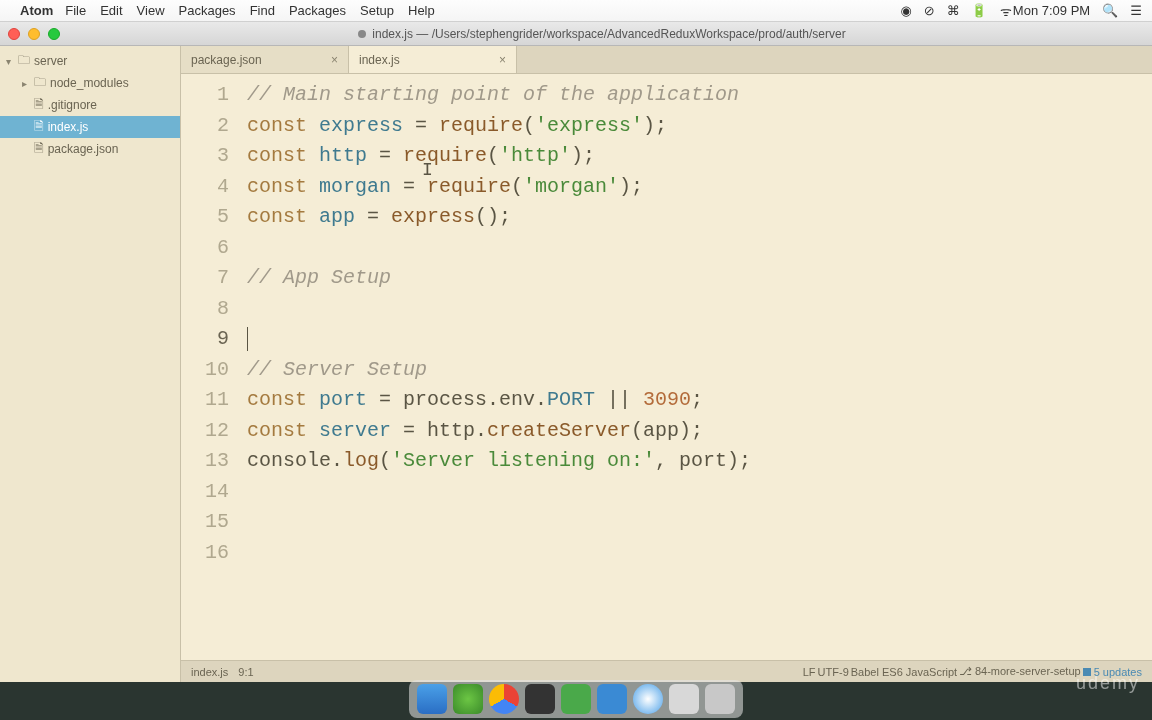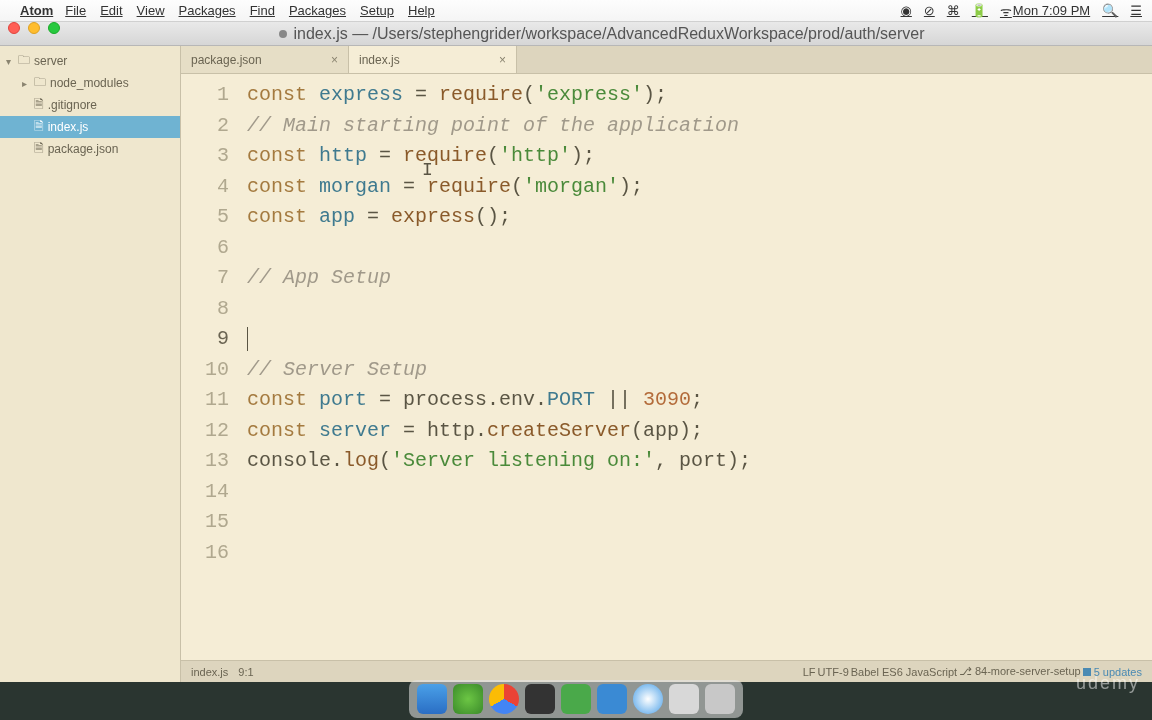--- a/index.html
+++ b/index.html
@@ -14,43 +14,43 @@
 
 .menubar {
   height: 22px;
   background: linear-gradient(#fdfdfd, #f5f5f5);
   border-bottom: 1px solid #d0d0d0;
   display: flex;
   align-items: center;
   font-size: 13px;
   padding: 0 10px;
   color: #333;
-  text-decoration: underline;
 }
 .menubar .apple { font-size: 14px; margin-right: 10px; }
 .menubar .appname { font-weight: 600; margin-right: 12px; }
 .menubar .menu-item { margin-right: 14px; cursor: default; }
 .menubar .spacer { flex: 1; }
 .menubar .status-icon { margin-left: 12px; font-size: 13px; }
 .menubar .clock { margin-left: 1px; }
 
 
 .window {
   height: 660px;
   background: #f5edd6;
   display: flex;
   flex-direction: column;
 }
 .titlebar {
   height: 24px;
   background: linear-gradient(#e9e9e9, #d6d6d6);
   border-bottom: 1px solid #b7b7b7;
   display: flex;
+  align-items: center;
   padding: 0 8px;
-  font-size: 16px;
+  font-size: 12px;
   color: #555;
   position: relative;
 }
 .traffic { display: flex; gap: 8px; }
 .traffic .dot { width: 12px; height: 12px; border-radius: 50%; }
 .dot.red { background: #ff5f56; border: 1px solid #e0443e; }
 .dot.yellow { background: #ffbd2e; border: 1px solid #dea123; }
 .dot.green { background: #27c93f; border: 1px solid #1aab29; }
 .titlebar .title { flex: 1; text-align: center; display: flex; align-items: center; justify-content: center; gap: 6px; }
 .titlebar .mod-dot { width: 8px; height: 8px; background: #888; border-radius: 50%; }
@@ -294,22 +294,22 @@
             <div>10</div>
             <div>11</div>
             <div>12</div>
             <div>13</div>
             <div>14</div>
             <div>15</div>
             <div>16</div>
           </div>
         <div class="code" id="code">
           <span class="cursor-caret" style="top:253px;left:8px;"></span>
-        <div class="line"><span class="tok-kw">const </span><span class="tok-var">express</span><span class="tok-punct"> = </span><span class="tok-func">require</span><span class="tok-punct">(</span><span class="tok-str">'express'</span><span class="tok-punct">);</span></div>
-            <div class="line"><span class="tok-comment">// Main starting point of the application</span></div>
+        <div class="line"><span class="tok-comment">// Main starting point of the application</span></div>
+            <div class="line"><span class="tok-kw">const </span><span class="tok-var">express</span><span class="tok-punct"> = </span><span class="tok-func">require</span><span class="tok-punct">(</span><span class="tok-str">'express'</span><span class="tok-punct">);</span></div>
             <div class="line"><span class="tok-kw">const </span><span class="tok-var">http</span><span class="tok-punct"> = </span><span class="tok-func">require</span><span class="tok-punct">(</span><span class="tok-str">'http'</span><span class="tok-punct">);</span></div>
             <div class="line"><span class="tok-kw">const </span><span class="tok-var">morgan</span><span class="tok-punct"> = </span><span class="tok-func">require</span><span class="tok-punct">(</span><span class="tok-str">'morgan'</span><span class="tok-punct">);</span></div>
             <div class="line"><span class="tok-kw">const </span><span class="tok-var">app</span><span class="tok-punct"> = </span><span class="tok-func">express</span><span class="tok-punct">();</span></div>
             <div class="line"></div>
             <div class="line"><span class="tok-comment">// App Setup</span></div>
             <div class="line"></div>
             <div class="line"></div>
             <div class="line"><span class="tok-comment">// Server Setup</span></div>
             <div class="line"><span class="tok-kw">const </span><span class="tok-var">port</span><span class="tok-punct"> = process.env.</span><span class="tok-prop">PORT</span><span class="tok-punct"> || </span><span class="tok-num">3090</span><span class="tok-punct">;</span></div>
             <div class="line"><span class="tok-kw">const </span><span class="tok-var">server</span><span class="tok-punct"> = http.</span><span class="tok-member">createServer</span><span class="tok-punct">(app);</span></div>

